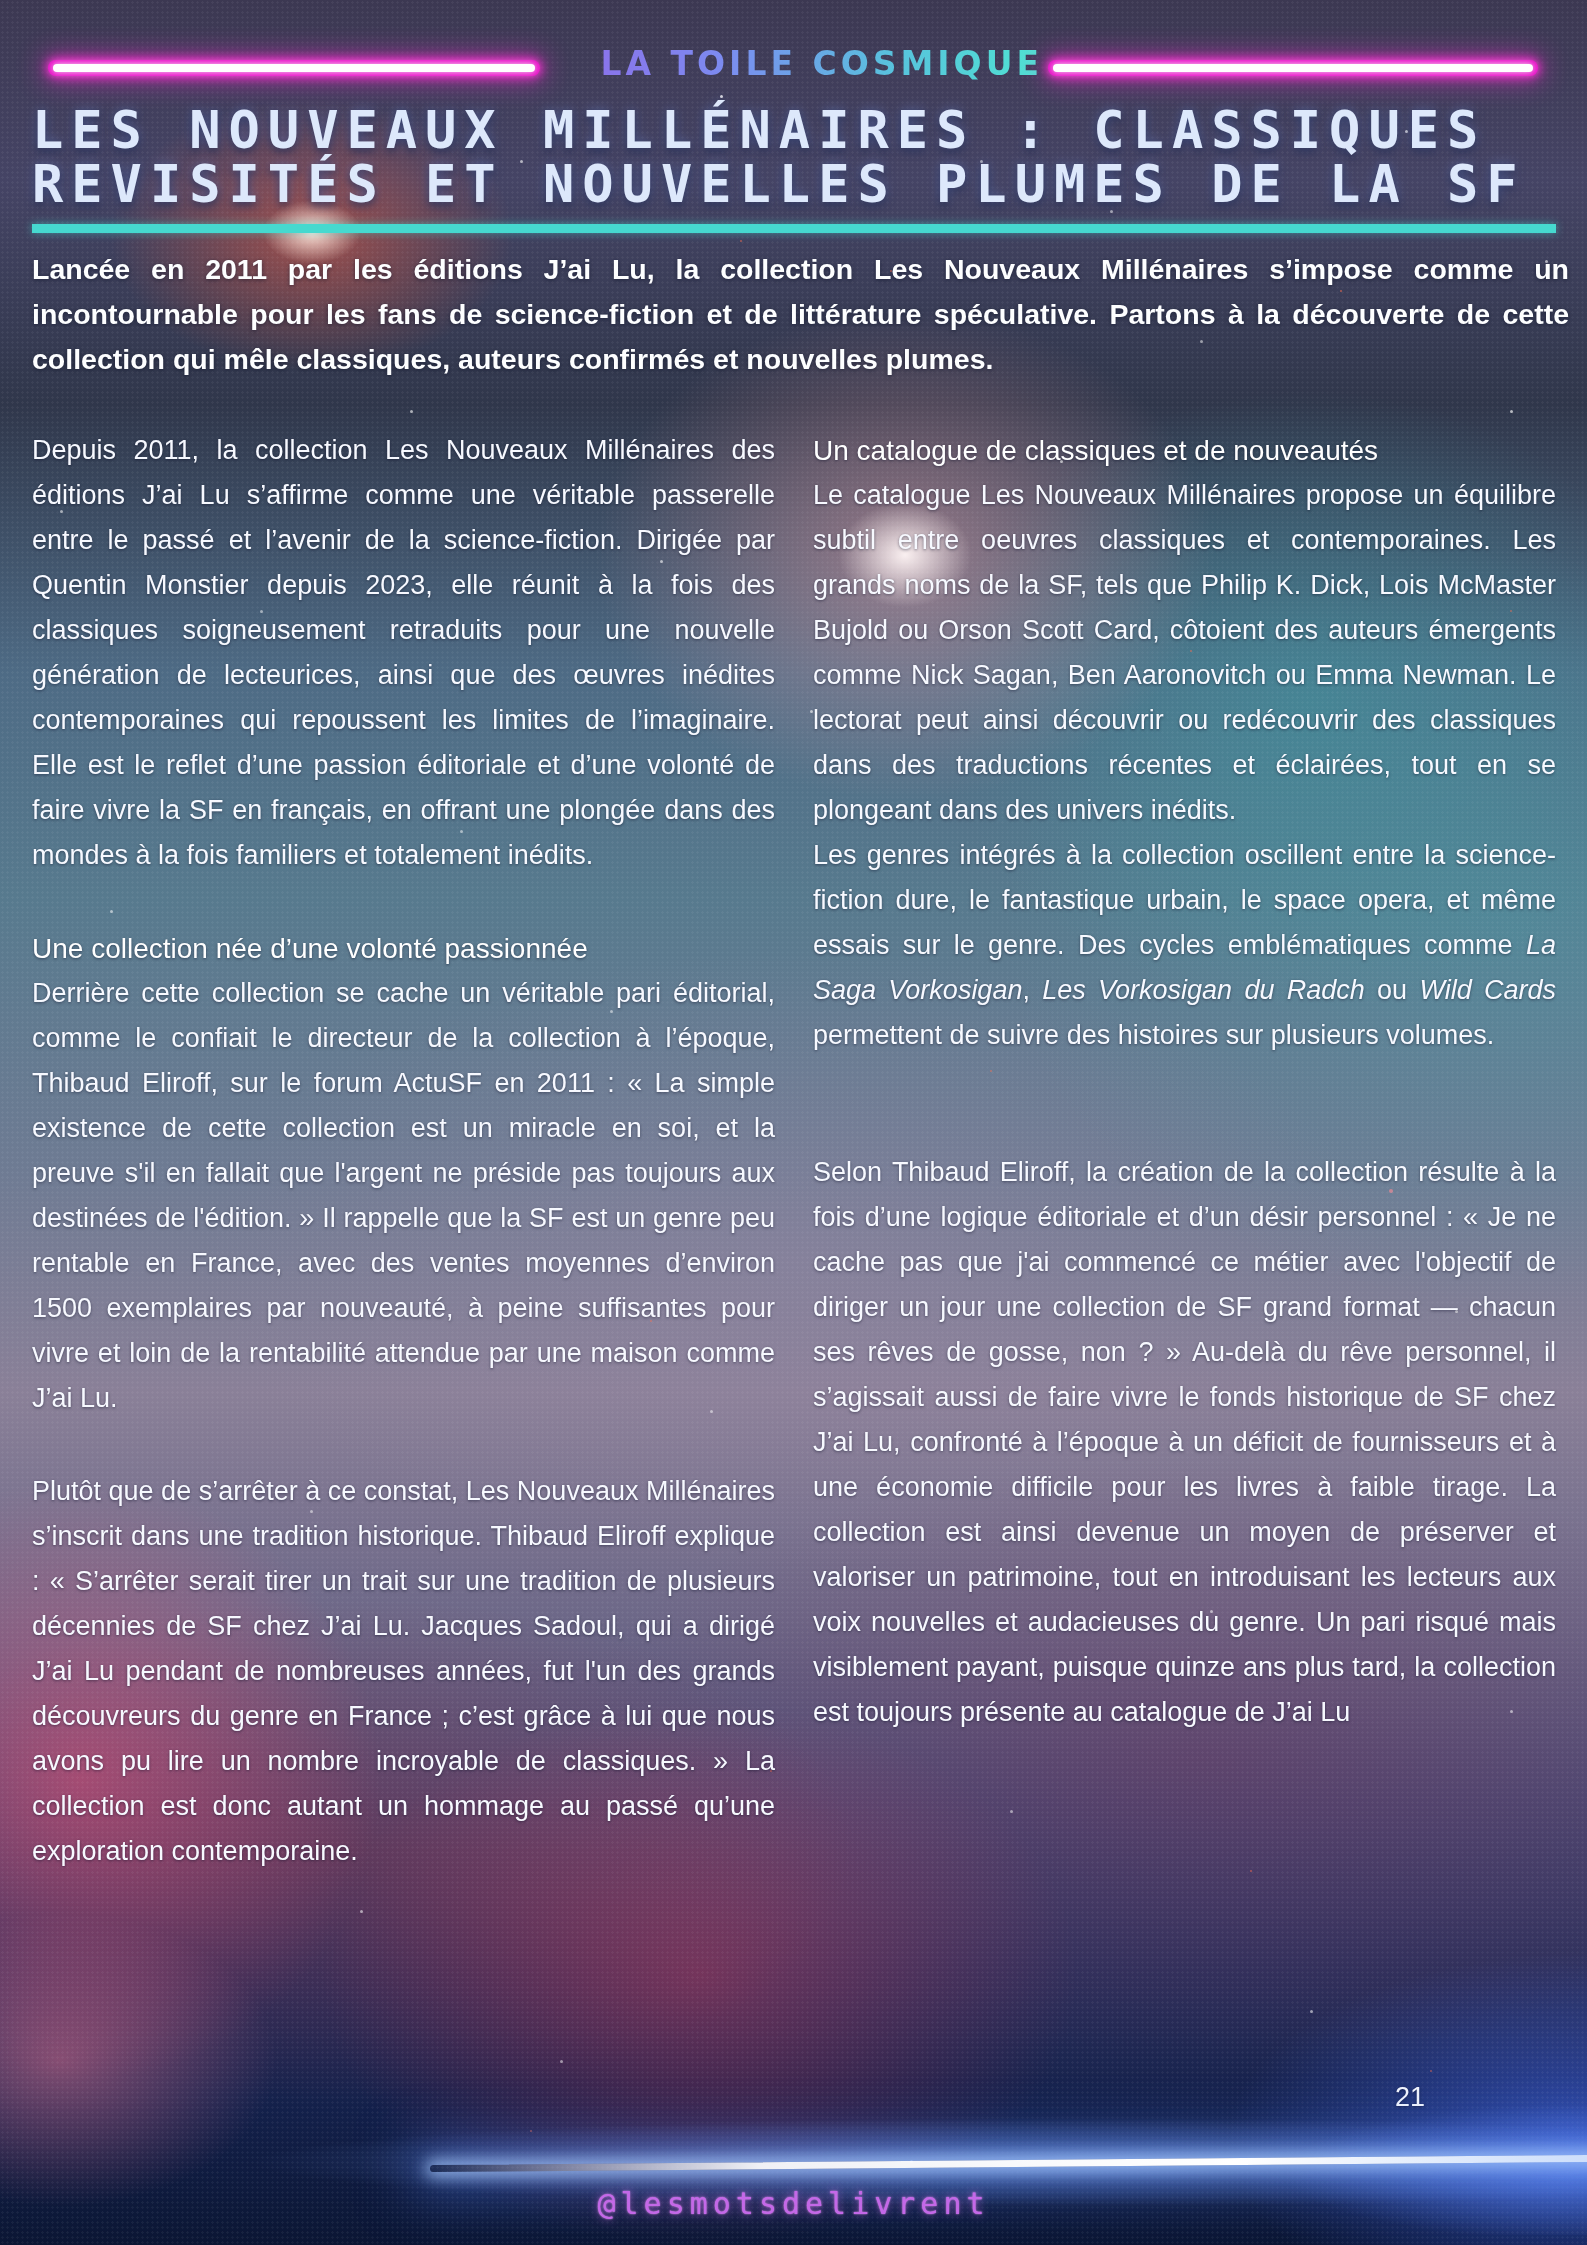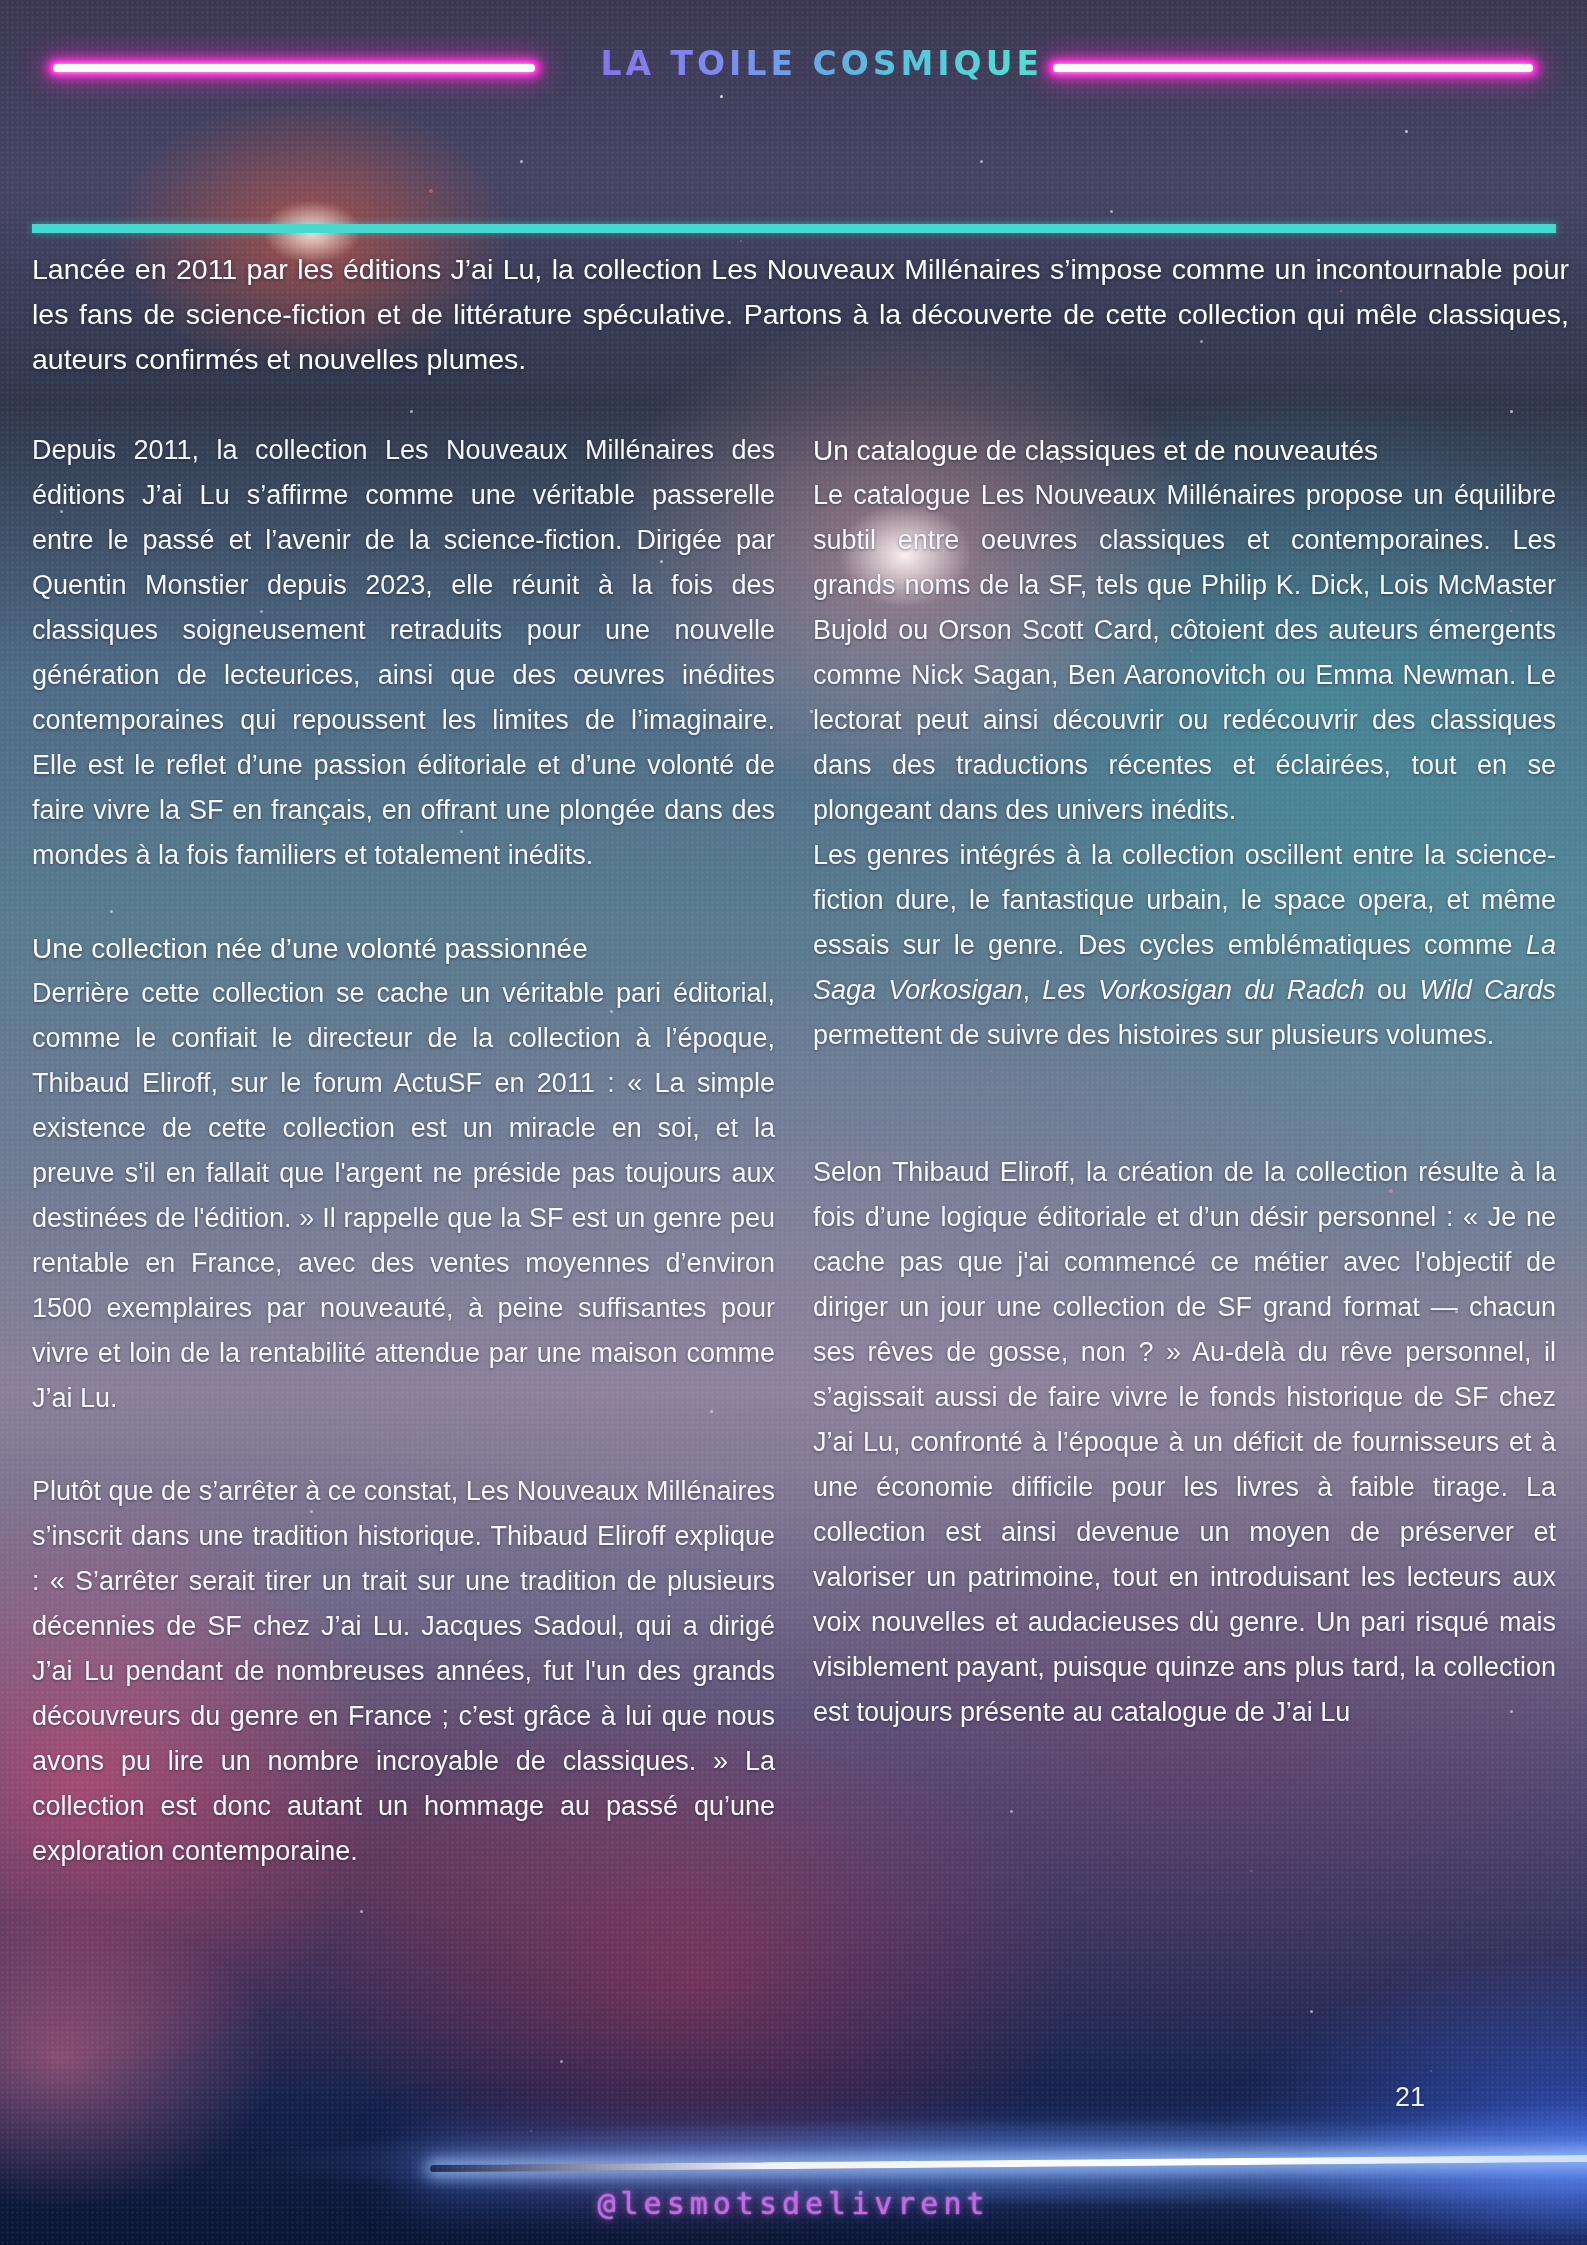--- a/index.html
+++ b/index.html
@@ -67,21 +67,21 @@
     -webkit-background-clip:text;background-clip:text;color:transparent;}
 
   .title{position:absolute;top:103px;left:32px;right:31px;
     font-family:"DejaVu Sans Mono","Liberation Mono",monospace;font-weight:700;
     font-size:52px;line-height:54px;letter-spacing:8px;color:#dde8fb;white-space:nowrap;
     text-shadow:0 0 12px rgba(140,170,255,.4),0 3px 8px rgba(10,14,40,.75);}
   .rule{position:absolute;top:224px;left:32px;right:31px;height:9px;background:#46d9cf;
     box-shadow:0 0 8px rgba(70,217,207,.55);}
 
   .intro{position:absolute;top:247px;left:32px;right:18px;
-    font-weight:400;font-size:28.5px;line-height:45px;text-align:justify;color:#fdfeff;
+    font-weight:700;font-size:28.5px;line-height:45px;text-align:justify;color:#fdfeff;
     text-shadow:0 1px 4px rgba(8,12,35,.55);}
 
   .columns{position:absolute;top:428px;left:32px;right:31px;display:flex;gap:38px;}
   .col{flex:1;min-width:0;}
   .col p{font-size:27px;line-height:45px;text-align:justify;color:#f7f9ff;
     text-shadow:0 1px 3px rgba(8,12,35,.5);margin-bottom:48px;}
   .col p.tight{margin-bottom:0;}
   .col p.wide{margin-bottom:92px;}
   .col p:last-child{margin-bottom:0;}
   .col h2{font-size:28px;line-height:45px;font-weight:400;color:#ffffff;
@@ -111,20 +111,24 @@
   <div class="texture"></div>
 
   <div class="neon-bar neon-left">
       <div class="core"></div>
     </div>
   <div class="brand">LA TOILE COSMIQUE</div>
   <div class="neon-bar neon-right">
       <div class="core"></div>
     </div>
 
+  <div class="title">
+    <div>LES NOUVEAUX MILLÉNAIRES : CLASSIQUES</div>
+    <div>REVISITÉS ET NOUVELLES PLUMES DE LA SF</div>
+  </div>
 
   <div class="rule"></div>
 
   <p class="intro">Lancée en 2011 par les éditions J’ai Lu, la collection Les Nouveaux Millénaires s’impose comme un incontournable pour les fans de science-fiction et de littérature spéculative. Partons à la découverte de cette collection qui mêle classiques, auteurs confirmés et nouvelles plumes.</p>
 
   <div class="columns">
     <div class="col">
       <p>Depuis 2011, la collection Les Nouveaux Millénaires des éditions J’ai Lu s’affirme comme une véritable passerelle entre le passé et l’avenir de la science-fiction. Dirigée par Quentin Monstier depuis 2023, elle réunit à la fois des classiques soigneusement retraduits pour une nouvelle génération de lecteurices, ainsi que des œuvres inédites contemporaines qui repoussent les limites de l’imaginaire. Elle est le reflet d’une passion éditoriale et d’une volonté de faire vivre la SF en français, en offrant une plongée dans des mondes à la fois familiers et totalement inédits.</p>
       <h2>Une collection née d’une volonté passionnée</h2>
       <p>Derrière cette collection se cache un véritable pari éditorial, comme le confiait le directeur de la collection à l’époque, Thibaud Eliroff, sur le forum ActuSF en 2011 : « La simple existence de cette collection est un miracle en soi, et la preuve s'il en fallait que l'argent ne préside pas toujours aux destinées de l'édition. » Il rappelle que la SF est un genre peu rentable en France, avec des ventes moyennes d’environ 1500 exemplaires par nouveauté, à peine suffisantes pour vivre et loin de la rentabilité attendue par une maison comme J’ai Lu.</p>

